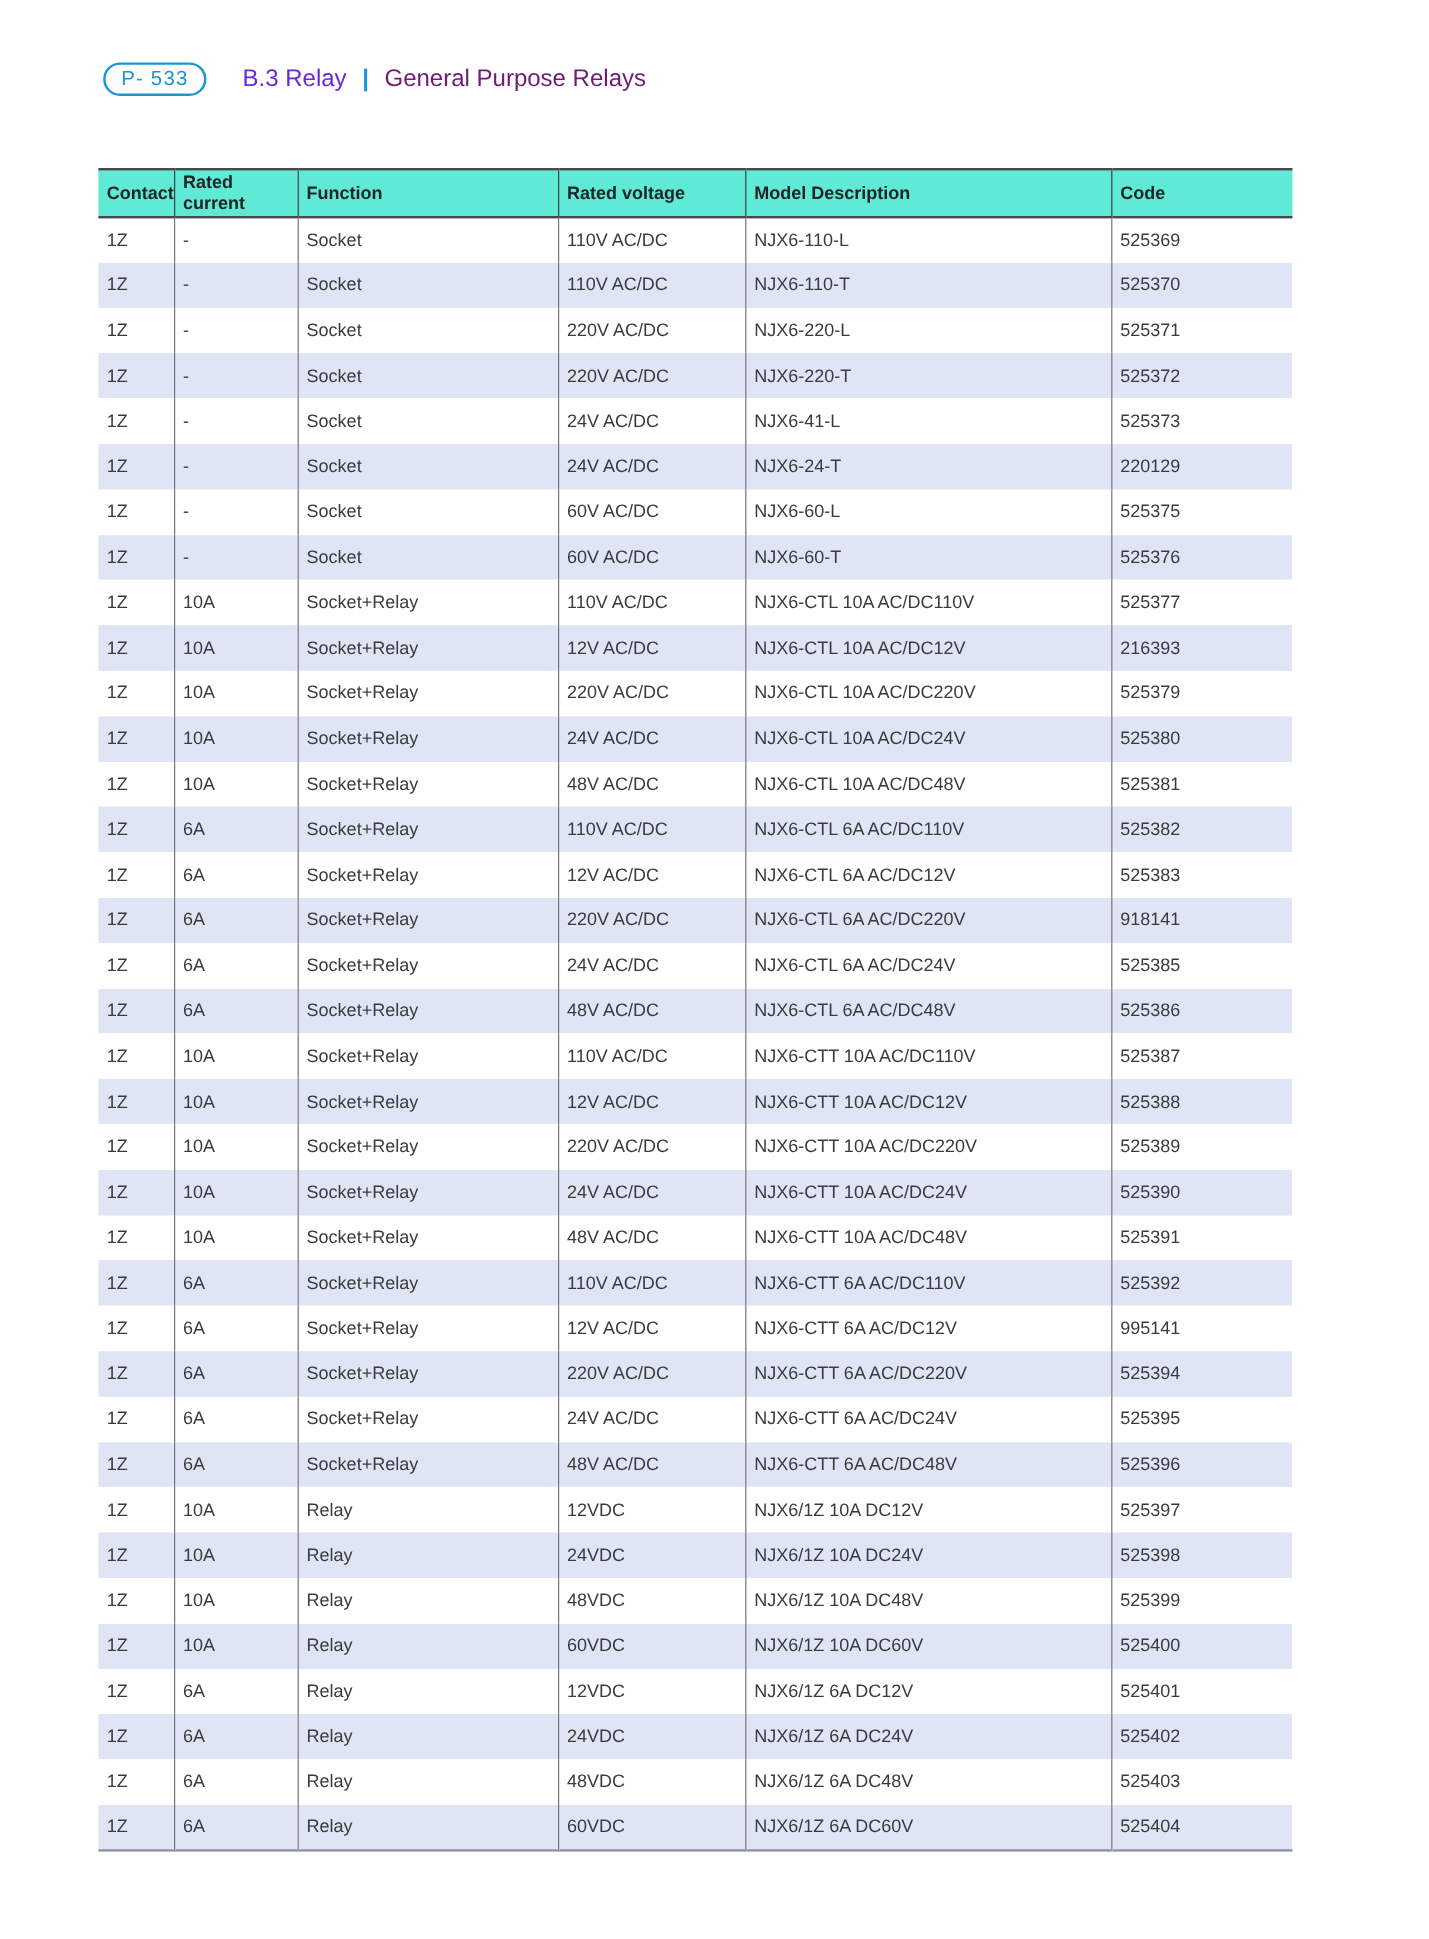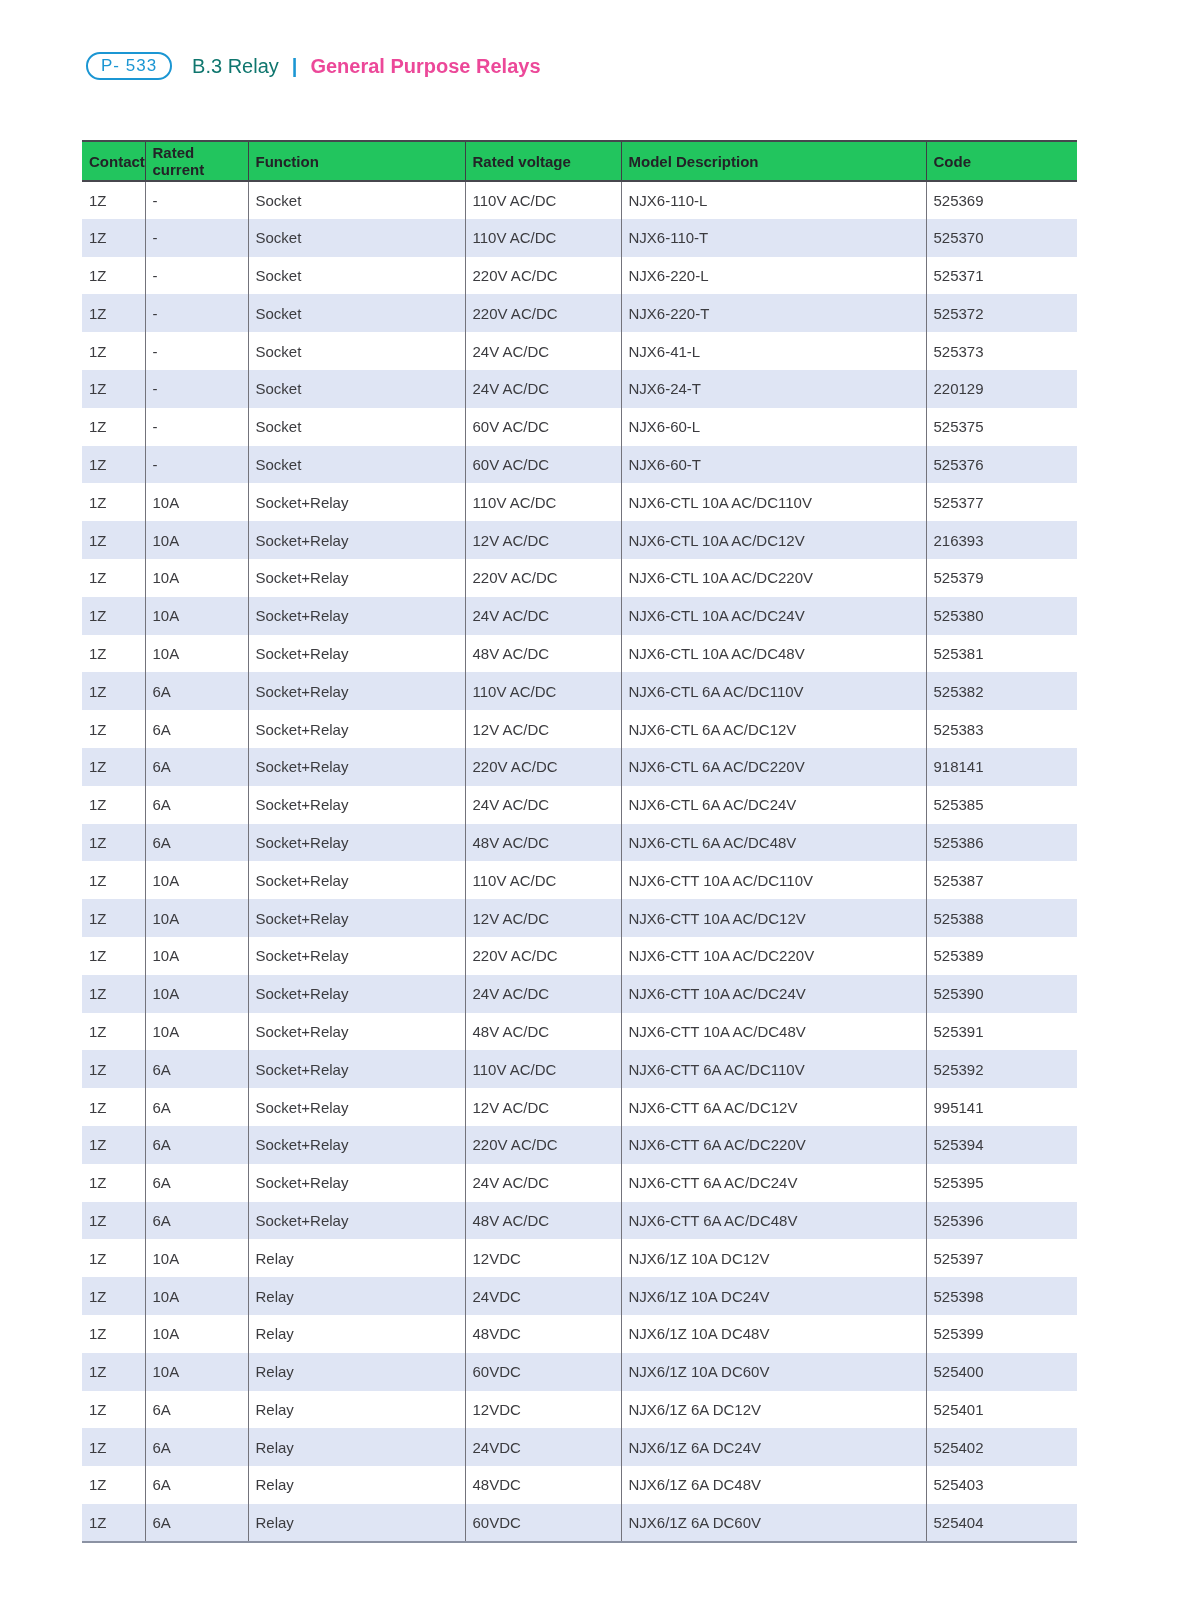--- a/index.html
+++ b/index.html
@@ -13,21 +13,21 @@
     overflow: hidden;
   }
 
   
   .page-header {
     position: absolute;
     top: 52px;
     left: 86px;
     display: flex;
     align-items: center;
-    gap: 20px;
+    gap: 30px;
     color: #1b96d3;
   }
   .page-ref-badge {
     display: inline-flex;
     align-items: center;
     justify-content: center;
     border: 2px solid #1b96d3;
     border-radius: 15px;
     height: 28px;
     min-width: 80px;
@@ -36,38 +36,38 @@
     font-weight: 500;
     letter-spacing: 1px;
     color: #1b96d3;
   }
   .title-line {
     display: flex;
     align-items: baseline;
     gap: 13px;
     font-size: 20px;
   }
-  .section-title { font-weight: 400; color: #0f766e; }
+  .section-title { font-weight: 400; color: #6d28d9; }
   .title-separator { font-weight: 700; color: #1b96d3; }
-  .page-title { font-weight: 700; color: #ec4899; }
+  .page-title { font-weight: 400; color: #701a75; }
 
   
   .table-wrap {
     position: absolute;
     top: 140px;
     left: 82px;
     width: 995px;
   }
   table.product-table {
     width: 995px;
     border-collapse: collapse;
     table-layout: fixed;
   }
   .product-table th {
-    background: #22c55e;
+    background: #5eead4;
     height: 40px;
     text-align: left;
     vertical-align: middle;
     padding-left: 7px;
     font-size: 15px;
     font-weight: 700;
     color: #232327;
     border-top: 2px solid #47474e;
     border-bottom: 2px solid #47474e;
     border-left: 1px solid #3e3e44;

